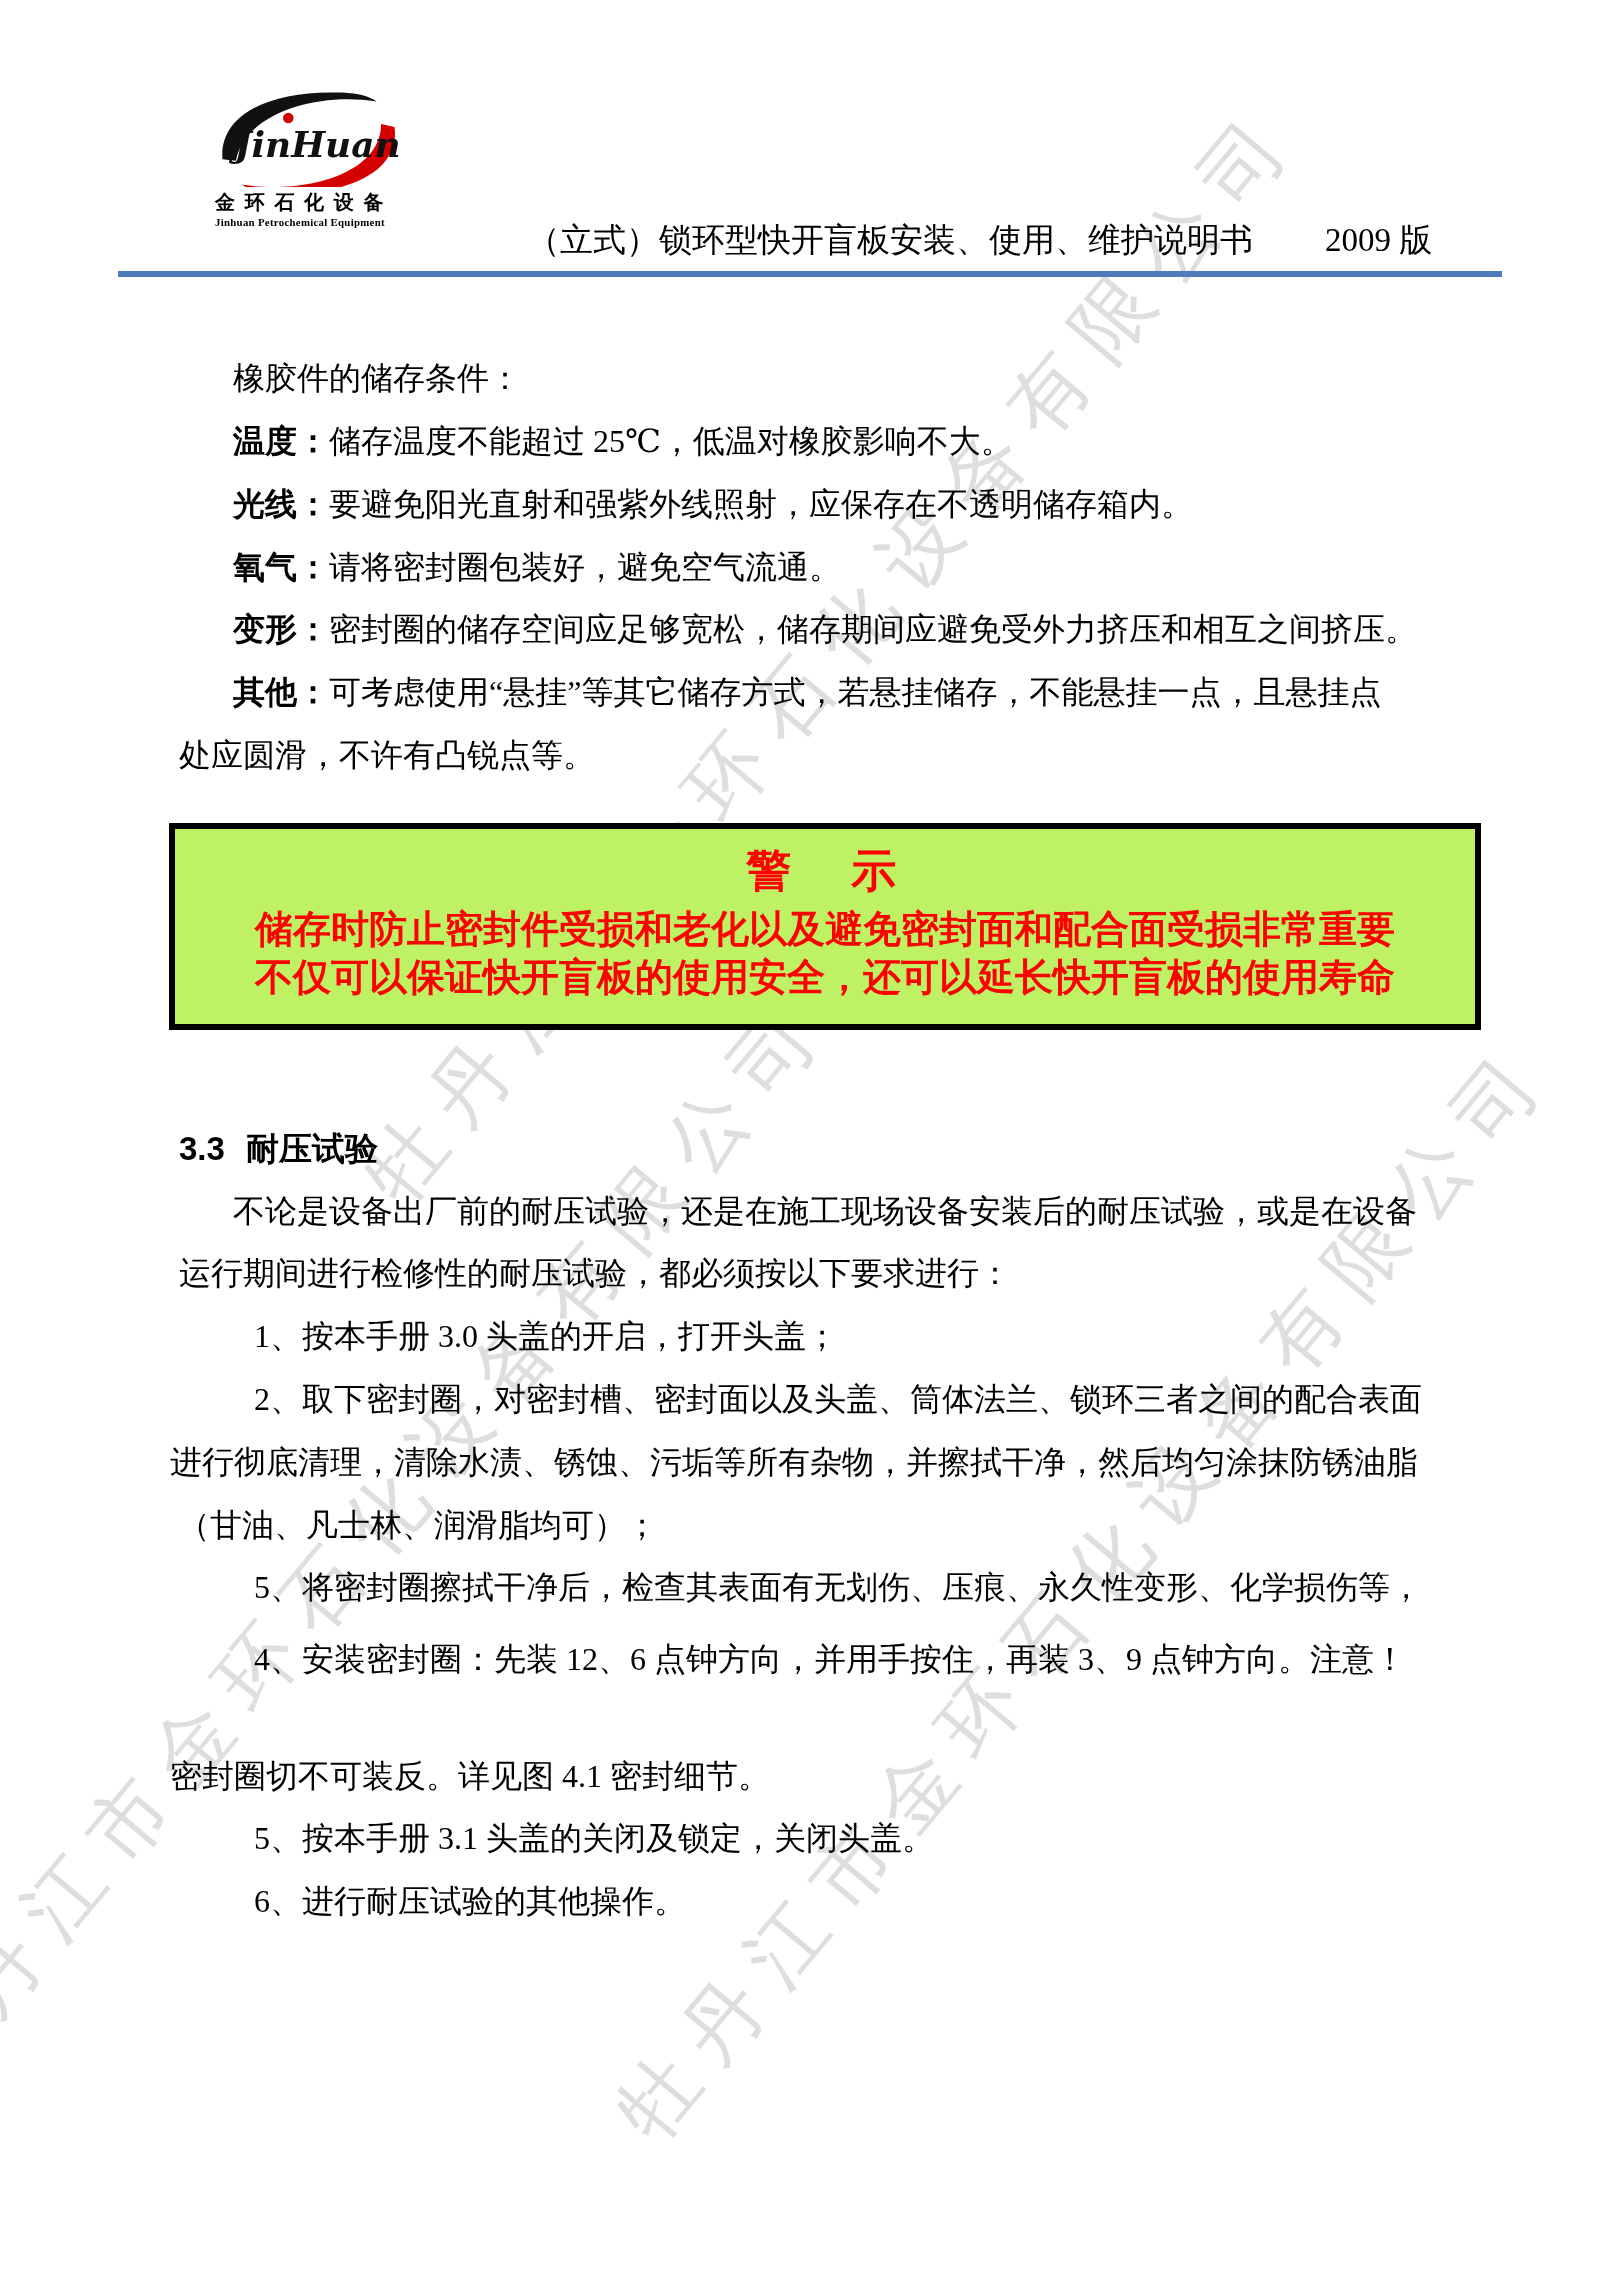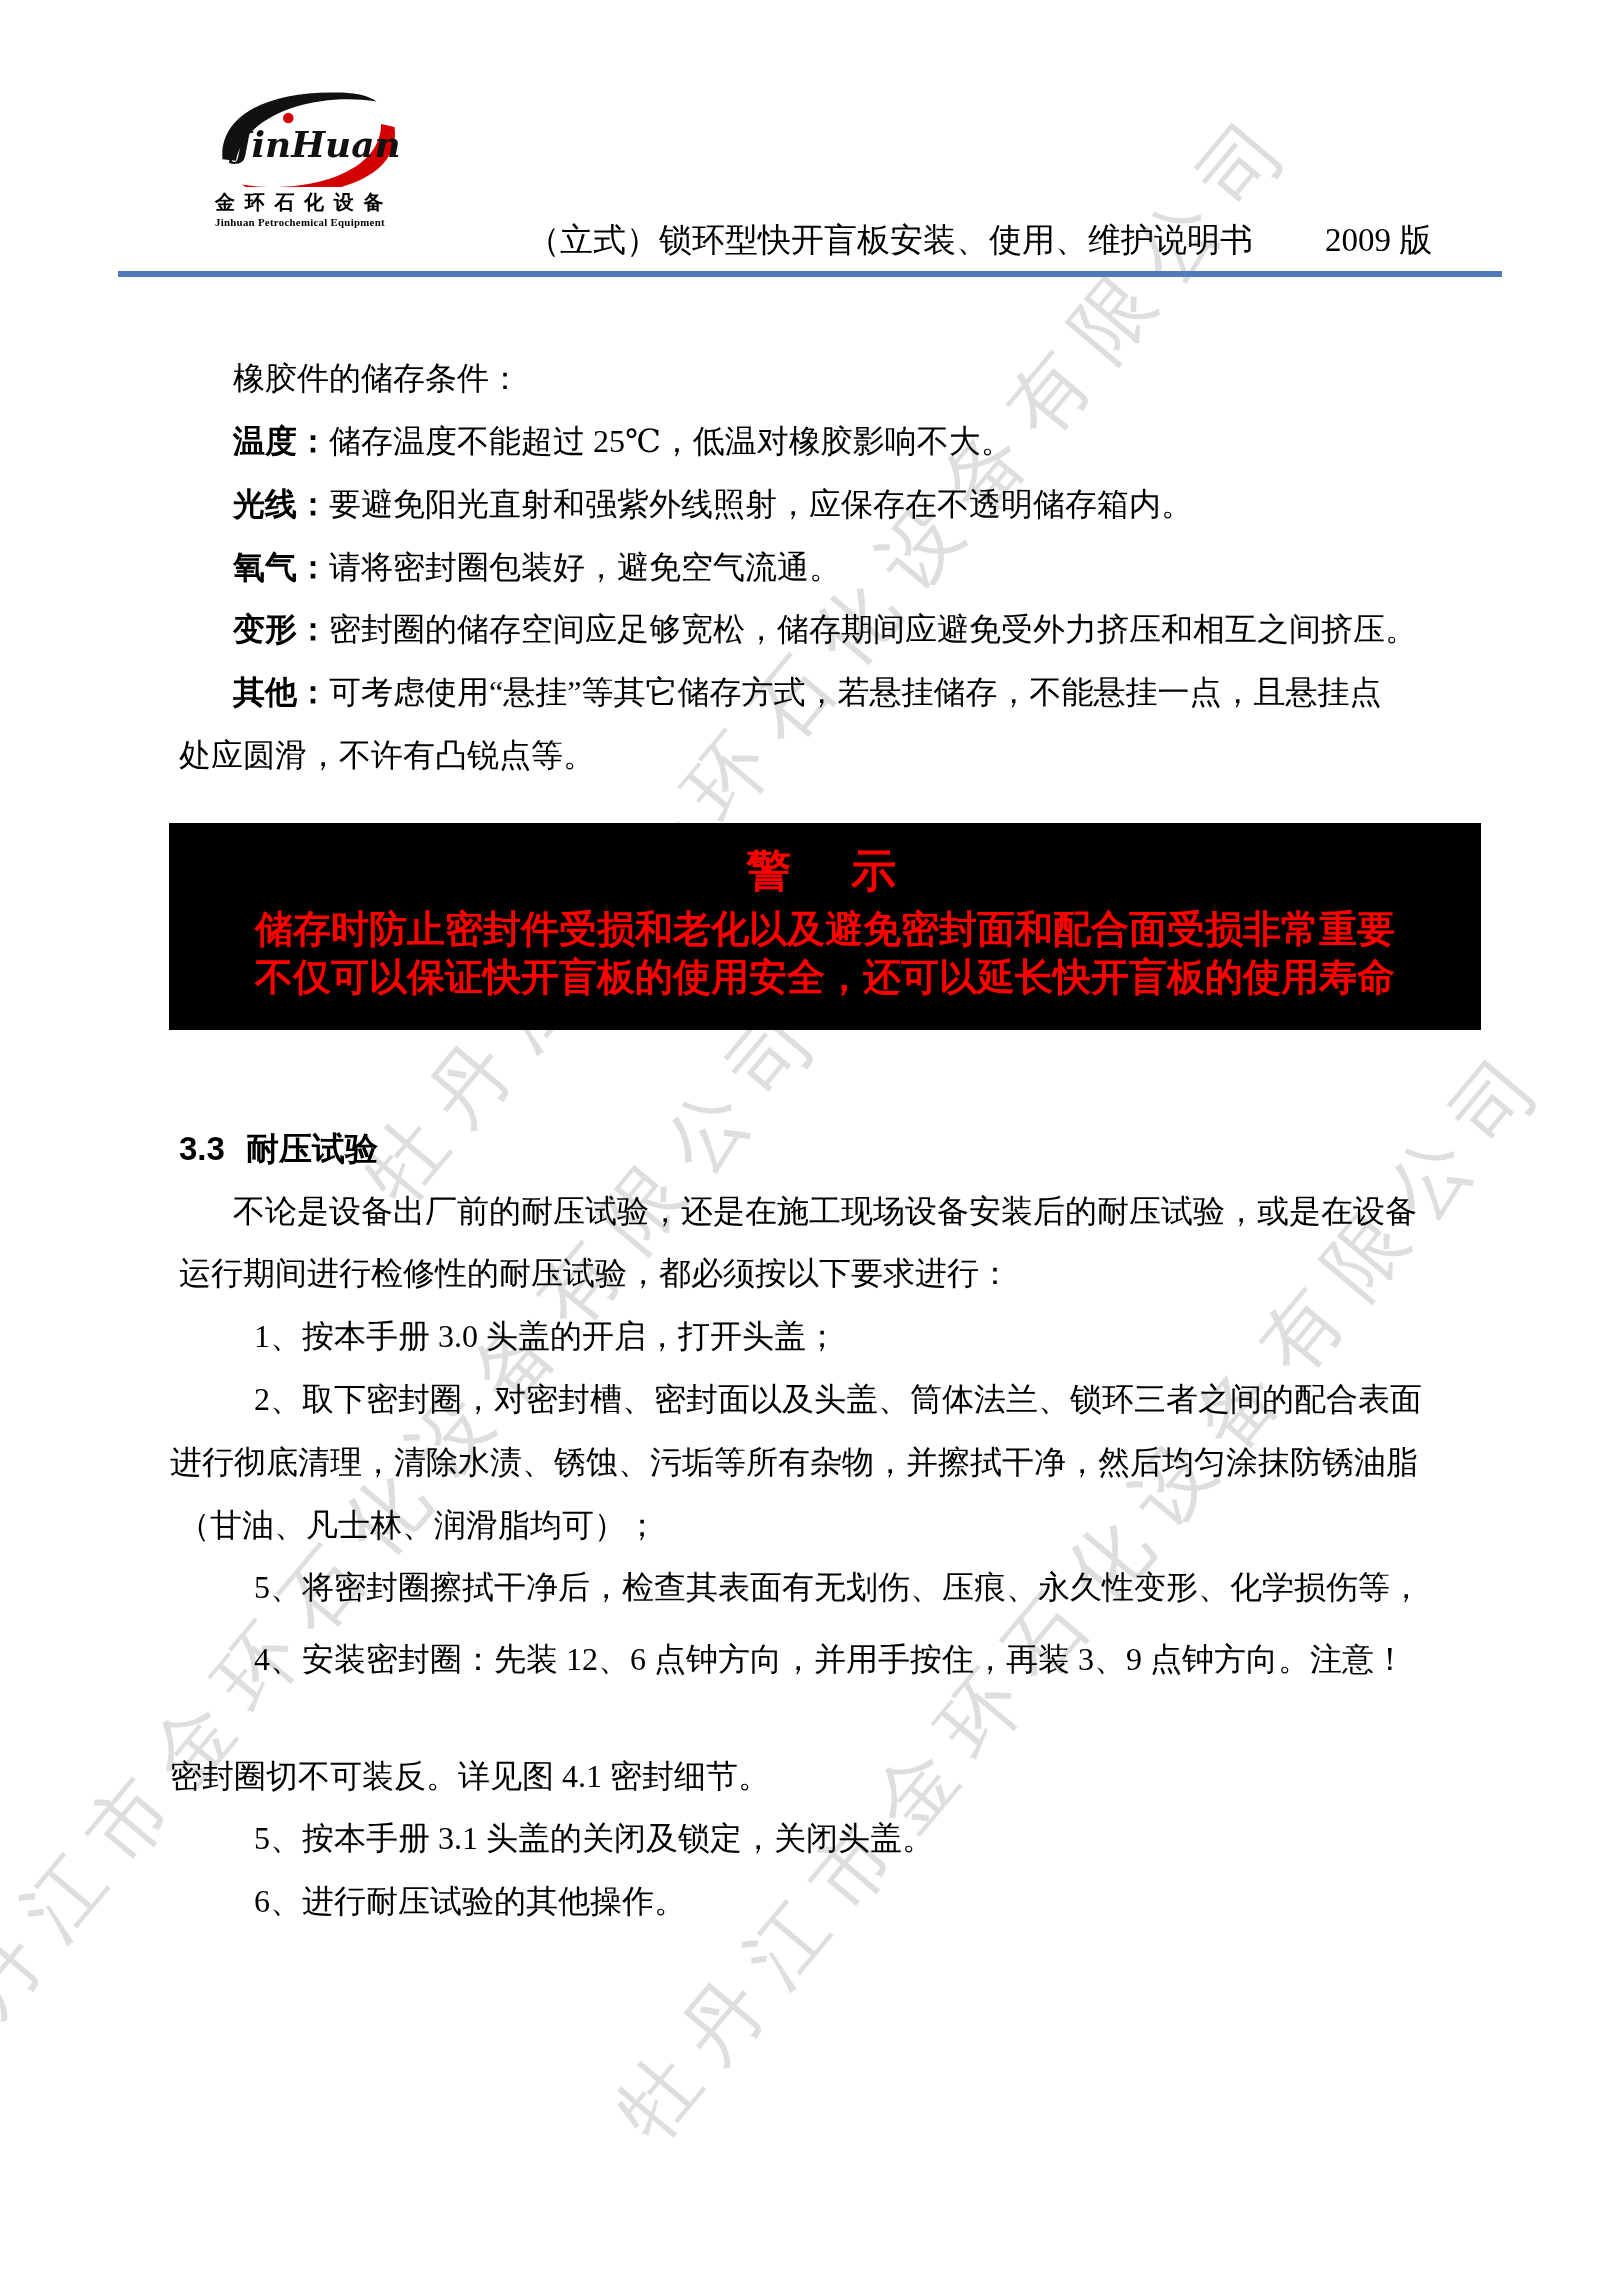--- a/index.html
+++ b/index.html
@@ -49,21 +49,21 @@
   .lbl{font-weight:bold;}
   .left{left:179px;}
   .indent{left:233px;}
   .step{left:254px;}
   .cont{left:170px;}
   .cont2{left:178px;}
   
   .warnbox{
     position:absolute;left:169px;top:823px;z-index:1;
     width:1300px;height:195px;
-    background:#000000;border:6.7px solid #000;
+    background:#bef264;border:6.7px solid #000;
   }
   .warn-title{
     position:absolute;top:19.4px;left:0;right:0;text-align:center;
     font-family:"Liberation Sans","DejaVu Sans",sans-serif;
     font-weight:bold;font-size:45px;letter-spacing:7.5px;line-height:46px;
   }
   .warn-line1,.warn-line2{
     position:absolute;left:0;right:0;text-align:center;
     font-family:"Liberation Sans","DejaVu Sans",sans-serif;
     font-weight:bold;font-size:38px;line-height:42px;white-space:nowrap;

